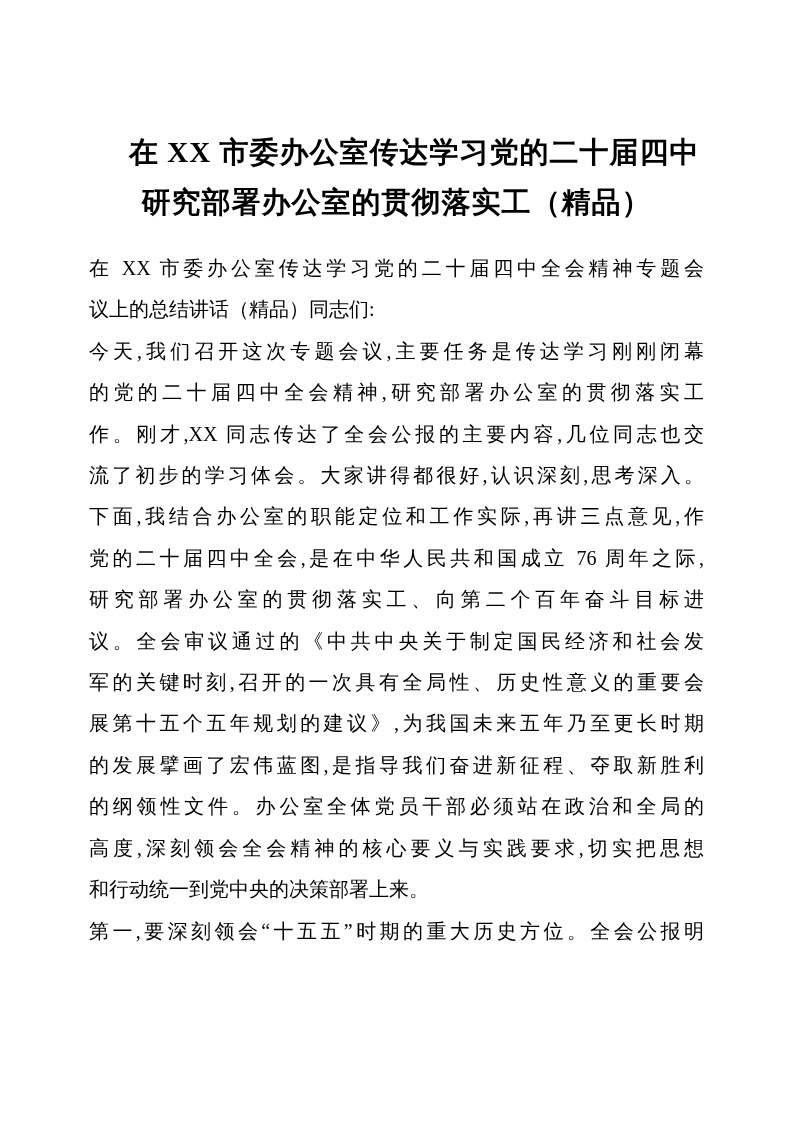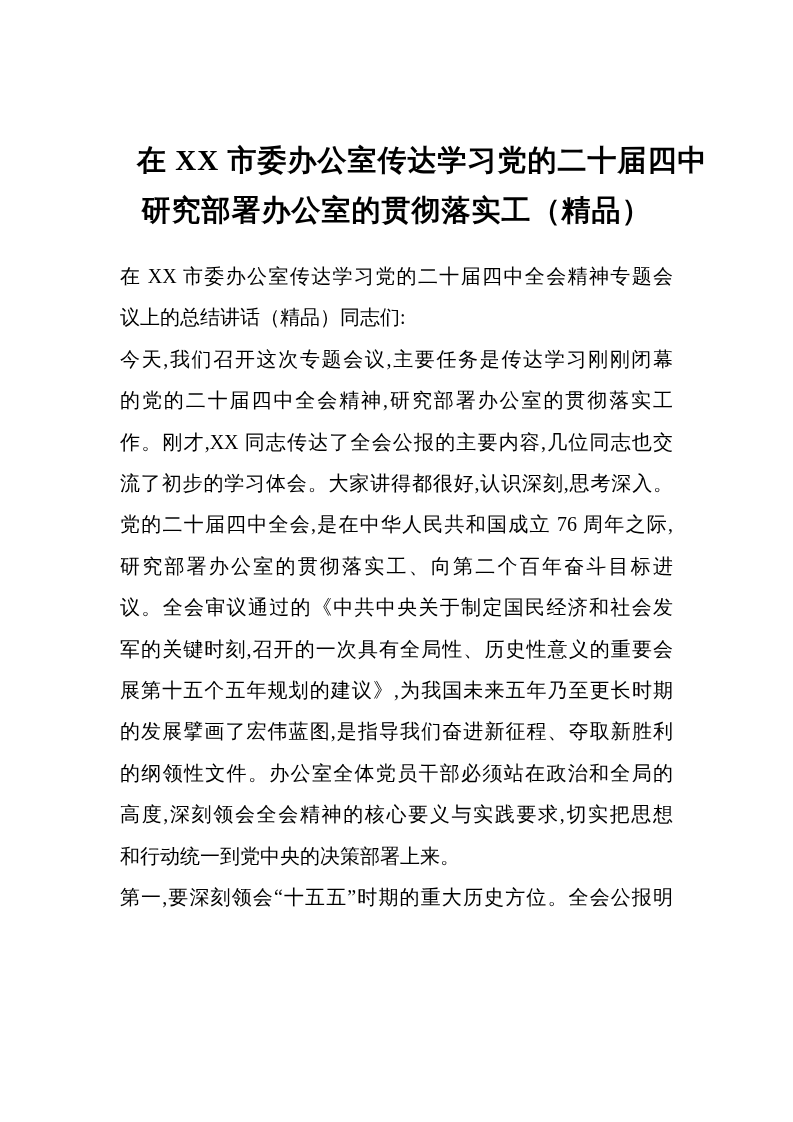--- a/index.html
+++ b/index.html
@@ -11,35 +11,35 @@
     position: relative;
     width: 793px;
     height: 1122px;
     margin: 0 auto;
     background: #ffffff;
     color: #000000;
     font-family: "Liberation Serif", "DejaVu Serif", serif;
     overflow: hidden;
   }
   .title {
-    margin: 16px;
+    margin: 8px;
     padding: 119px 121px 0 121px;
     font-size: 29px;
     line-height: 50px;
     font-weight: 700;
     text-align: center;
     letter-spacing: 1px;
   }
   .title-line {
     display: block;
     white-space: nowrap;
   }
   .body-text {
     margin-top: 21px;
-    padding: 0 120px;
+    padding: 0 89px;
     font-size: 20px;
     line-height: 41.4px;
   }
   .line {
     text-align: justify;
     text-align-last: left;
     white-space: nowrap;
   }
   .line.fill {
     white-space: normal;
@@ -54,20 +54,21 @@
     <span class="title-line">在 XX 市委办公室传达学习党的二十届四中</span>
     <span class="title-line">研究部署办公室的贯彻落实工（精品）</span>
   </h1>
   <div class="body-text" id="body-lines">
       <div class="line fill">在 XX 市委办公室传达学习党的二十届四中全会精神专题会</div>
       <div class="line">议上的总结讲话（精品）同志们:</div>
       <div class="line fill">今天,我们召开这次专题会议,主要任务是传达学习刚刚闭幕</div>
       <div class="line fill">的党的二十届四中全会精神,研究部署办公室的贯彻落实工</div>
       <div class="line fill">作。刚才,XX 同志传达了全会公报的主要内容,几位同志也交</div>
       <div class="line fill">流了初步的学习体会。大家讲得都很好,认识深刻,思考深入。</div>
+      <div class="line fill">下面,我结合办公室的职能定位和工作实际,再讲三点意见,作</div>
       <div class="line fill">党的二十届四中全会,是在中华人民共和国成立 76 周年之际,</div>
       <div class="line fill">研究部署办公室的贯彻落实工、向第二个百年奋斗目标进</div>
       <div class="line fill">议。全会审议通过的《中共中央关于制定国民经济和社会发</div>
       <div class="line fill">军的关键时刻,召开的一次具有全局性、历史性意义的重要会</div>
       <div class="line fill">展第十五个五年规划的建议》,为我国未来五年乃至更长时期</div>
       <div class="line fill">的发展擘画了宏伟蓝图,是指导我们奋进新征程、夺取新胜利</div>
       <div class="line fill">的纲领性文件。办公室全体党员干部必须站在政治和全局的</div>
       <div class="line fill">高度,深刻领会全会精神的核心要义与实践要求,切实把思想</div>
       <div class="line">和行动统一到党中央的决策部署上来。</div>
       <div class="line fill">第一,要深刻领会“十五五”时期的重大历史方位。全会公报明</div>

